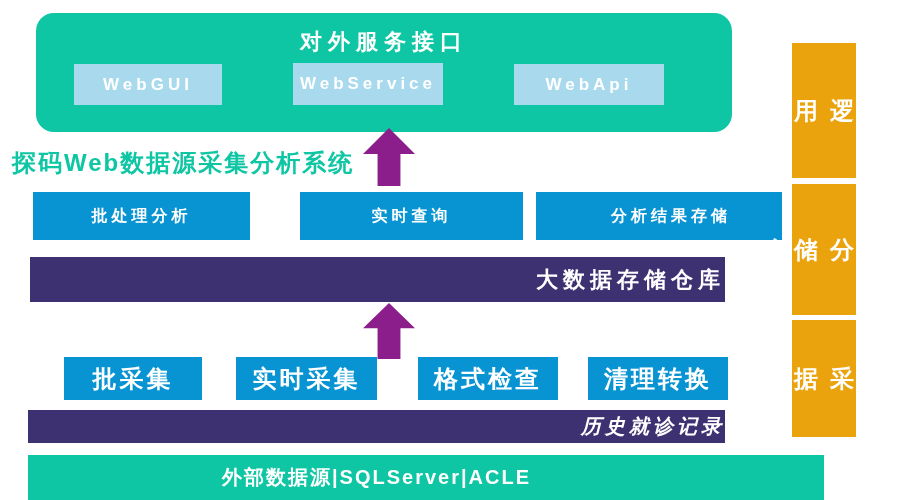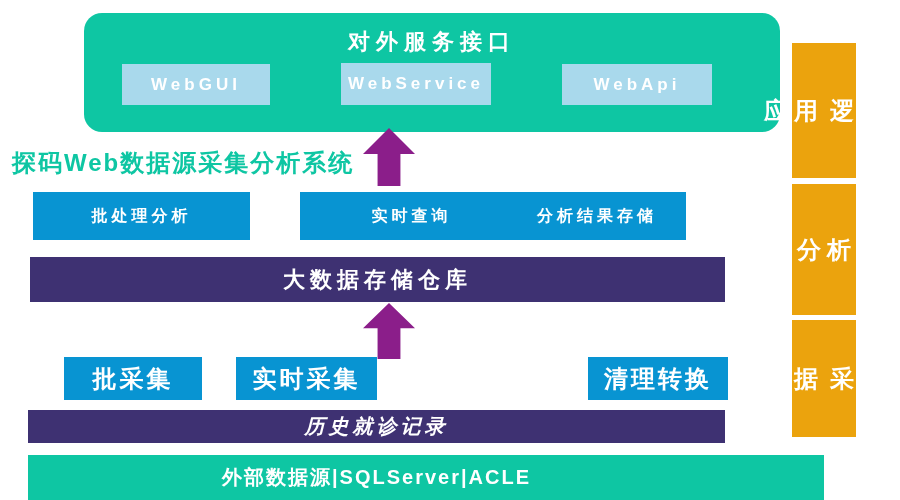--- a/index.html
+++ b/index.html
@@ -16,21 +16,21 @@
   body{font-family:"Liberation Sans","DejaVu Sans",sans-serif;}
   .stage{
     position:relative;width:900px;height:500px;background:#fff;overflow:hidden;
   }
   .abs{position:absolute;}
   .flexc{display:flex;align-items:center;justify-content:center;}
 
   
   .service-panel{
     left:36px;top:13px;width:696px;height:119px;
-    background:var(--teal);border-radius:18px;margin-left:48px;
+    background:var(--teal);border-radius:18px;
   }
   .service-title{
     position:absolute;left:0;top:14px;width:100%;text-align:center;
     color:var(--text-white);font-size:22px;font-weight:bold;letter-spacing:6px;
   }
   .web-item{
     position:absolute;top:51px;height:41px;
     background:var(--light-blue);
     color:var(--text-white);font-size:17px;font-weight:bold;letter-spacing:4px;
   }
@@ -54,31 +54,31 @@
   .arrow2{left:363px;top:303px;height:56px;}
 
   
   .blue-box{
     background:var(--panel-blue);
     color:var(--text-white);font-weight:bold;
   }
   .row1{top:192px;height:48px;font-size:16px;letter-spacing:4px;}
   .r1a{left:33px;width:217px;}
   .r1b{left:264px;width:223px;margin-left:36px;}
-  .r1c{left:484px;width:202px;padding-left:24px;}
+  .r1c{left:536px;width:246px;padding-left:24px;}
   .row2{top:357px;height:43px;font-size:24px;letter-spacing:3px;}
   .r2a{left:64px;width:138px;}
   .r2b{left:236px;width:141px;}
   .r2c{left:418px;width:140px;}
   .r2d{left:588px;width:140px;}
 
   
   .dark-bar{
     background:var(--dark-purple);
-    color:var(--text-white);font-weight:bold;
+    color:var(--text-white);font-weight:bold;justify-content:flex-end;
   }
   .warehouse-bar{left:30px;top:257px;width:695px;height:45px;font-size:22px;letter-spacing:5px;}
   .history-bar{left:28px;top:410px;width:697px;height:33px;font-size:20px;letter-spacing:4px;font-style:italic;}
 
   
   .source-bar{
     left:28px;top:455px;width:796px;height:45px;
     background:var(--teal);
     color:var(--text-white);font-weight:bold;font-size:20px;letter-spacing:2px;
     display:flex;align-items:center;
@@ -133,37 +133,41 @@
   </div>
 
   <div class="abs up-arrow arrow2"></div>
 
   <div class="abs blue-box row2 r2a flexc">
     <span>批采集</span>
   </div>
   <div class="abs blue-box row2 r2b flexc">
     <span>实时采集</span>
   </div>
+  <div class="abs blue-box row2 r2c flexc">
+    <span>格式检查</span>
+  </div>
   <div class="abs blue-box row2 r2d flexc">
     <span>清理转换</span>
   </div>
 
   <div class="abs dark-bar history-bar flexc">
     <span>历史就诊记录</span>
   </div>
 
   <div class="abs source-bar">
     <div class="source-bar-inner">外部数据源|SQLServer|ACLE</div>
   </div>
 
   <div class="abs side-box s1">
     <div class="line">应用</div>
     <div class="line">逻辑</div>
   </div>
   <div class="abs side-box s2">
+    <div class="line">存储</div>
     <div class="line">分析</div>
   </div>
   <div class="abs side-box s3">
     <div class="line">数据</div>
     <div class="line">采集</div>
   </div>
 
 </div>
 
 </body></html>

